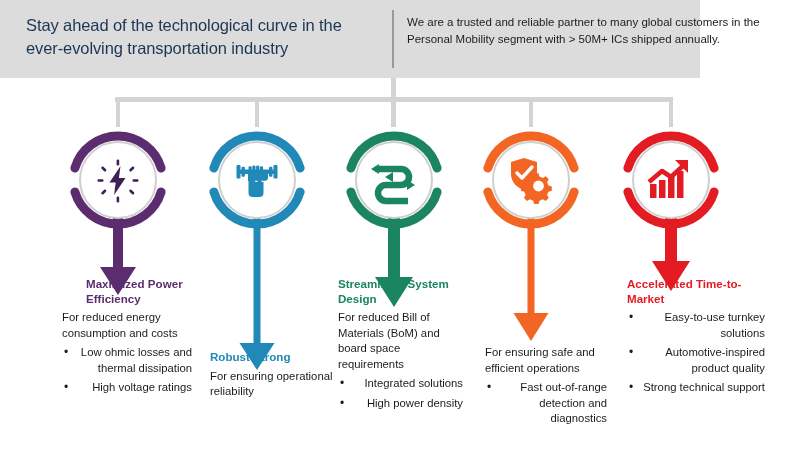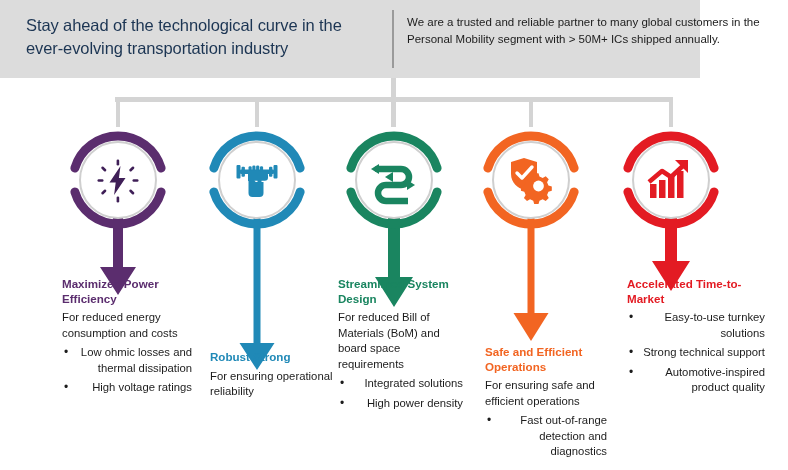--- a/index.html
+++ b/index.html
@@ -105,21 +105,21 @@
           <rect x="11.5" y="13" width="2.6" height="6" rx="1.2" transform="rotate(-45 12.8 16)"></rect>
           <rect x="39.5" y="36" width="2.6" height="6" rx="1.2" transform="rotate(-45 40.8 39)"></rect>
           <rect x="39.5" y="13" width="2.6" height="6" rx="1.2" transform="rotate(45 40.8 16)"></rect>
           <rect x="11.5" y="36" width="2.6" height="6" rx="1.2" transform="rotate(45 12.8 39)"></rect>
         </g>
       </svg>
     </div>
   </div>
 
   <div class="txt" style="left:62px;top:277px;width:130px;">
-    <h3 style="color:#5b2d6e;">Maximized Power Efficiency</h3>
+    <h3 style="color:#5b2d6e;margin-left:24px;">Maximized Power Efficiency</h3>
     <p>For reduced energy consumption and costs</p>
     <ul>
       <li>Low ohmic losses and thermal dissipation</li>
       <li>High voltage ratings</li>
     </ul>
   </div>
 </div>
 
 <div class="col" style="left:0px;">
 
@@ -227,21 +227,20 @@
 
         <g fill="#f26522">
           <path d="M32 17 h5.4 l1.2 4.2 l4 1.7 l3.8 -2.1 l3.8 3.8 l-2.1 3.8 l1.7 4 l4.2 1.2 v5.4 l-4.2 1.2 l-1.7 4 l2.1 3.8 l-3.8 3.8 l-3.8 -2.1 l-4 1.7 l-1.2 4.2 H32 l-1.2 -4.2 l-4 -1.7 l-3.8 2.1 l-3.8 -3.8 l2.1 -3.8 l-1.7 -4 l-4.2 -1.2 v-5.4 l4.2 -1.2 l1.7 -4 l-2.1 -3.8 l3.8 -3.8 l3.8 2.1 l4 -1.7 Z" transform="translate(-2,-1) scale(0.80) translate(7,7)"></path>
         </g>
         <circle cx="33.5" cy="31" r="5.4" fill="#ffffff"></circle>
       </svg>
     </div>
   </div>
 
   <div class="txt" style="left:485px;top:345px;width:122px;">
-    <h3 style="color:#f26522;">Safe and Efficient Operations</h3>
     <p>For ensuring safe and efficient operations</p>
     <ul>
       <li>Fast out-of-range detection and diagnostics</li>
     </ul>
   </div>
 </div>
 
 <div class="col" style="left:0px;">
 
   <svg class="arrow-svg" width="46" height="120" viewBox="0 0 46 120" style="left:648px;top:195px;">
@@ -268,17 +267,17 @@
           <path d="M30 4 h13 v13 l-4.5 -4.5 l-4 -4 Z"></path>
         </g>
       </svg>
     </div>
   </div>
 
   <div class="txt" style="left:627px;top:277px;width:138px;">
     <h3 style="color:#e31b23;">Accelerated Time-to-Market</h3>
     <ul>
       <li>Easy-to-use turnkey solutions</li>
+      <li>Automotive-inspired product quality</li>
       <li>Strong technical support</li>
-      <li>Automotive-inspired product quality</li>
     </ul>
   </div>
 </div>
 
 </body></html>

